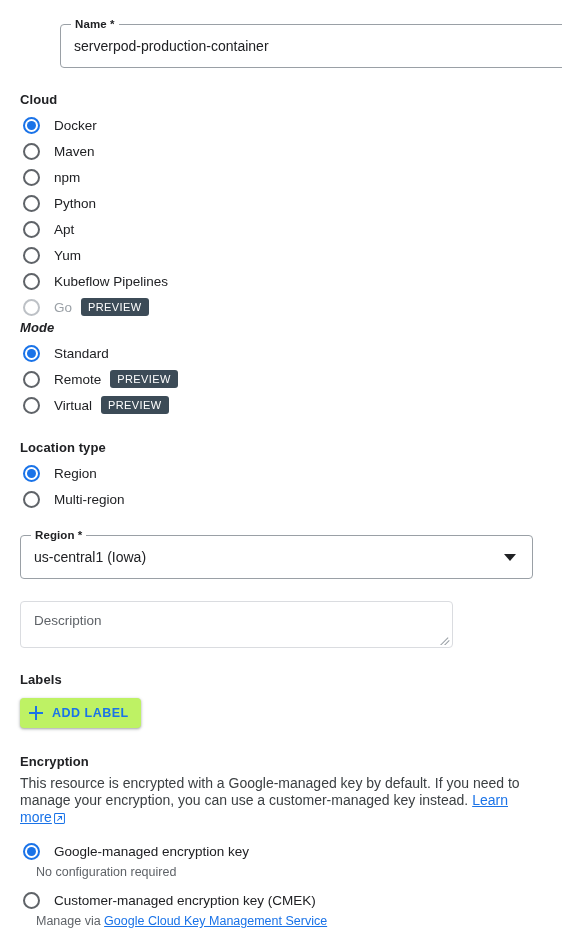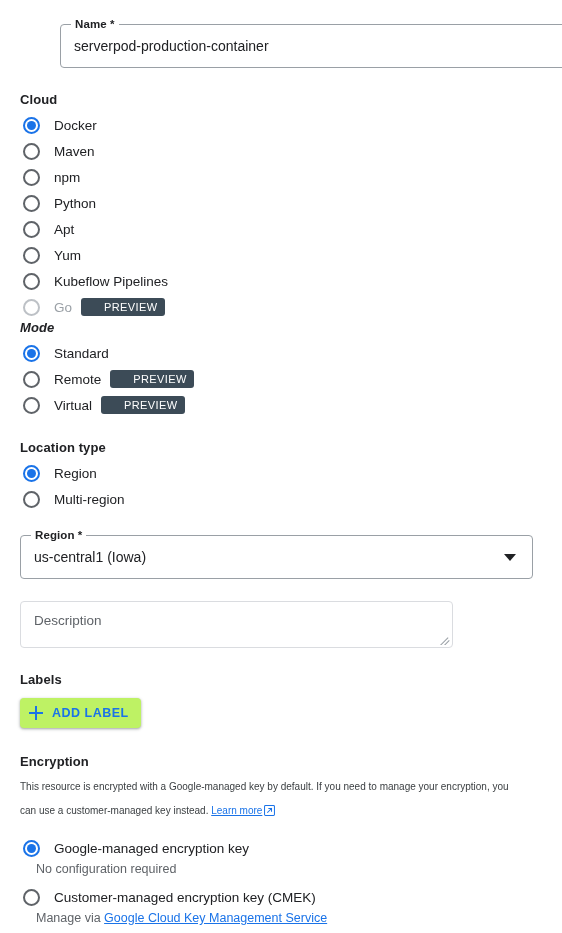--- a/index.html
+++ b/index.html
@@ -87,21 +87,21 @@
   }
   .radio-label.disabled { color: #9aa0a6; }
 
   .badge {
     display: inline-block;
     margin-left: 9px;
     background: #3c4b57;
     color: #ffffff;
     font-size: 11px;
     letter-spacing: .4px;
-    padding: 3px 7px 3px 23px;
+    padding: 3px 7px 3px 7px;
     border-radius: 3px;
     line-height: 12px;
     vertical-align: middle;
   }
 
   
   .select-caret {
     position: absolute;
     right: 16px; top: 50%;
     margin-top: -3px;
@@ -168,22 +168,22 @@
   }
   .plus::before, .plus::after {
     content: ""; position: absolute; background: #1a73e8;
   }
   .plus::before { left: 0; top: 6px; width: 14px; height: 2px; }
   .plus::after  { top: 0; left: 6px; height: 14px; width: 2px; }
 
   
   .enc-desc {
     width: 500px;
-    font-size: 10px;
-    line-height: 24px;
+    font-size: 14px;
+    line-height: 17px;
     color: #3c4043;
   }
   a.link {
     color: #1a73e8;
     text-decoration: underline;
     cursor: pointer;
   }
   .ext-icon { display: inline-block; vertical-align: -2px; margin-left: 2px; }
   .sub-label {
     margin-left: 16px;

